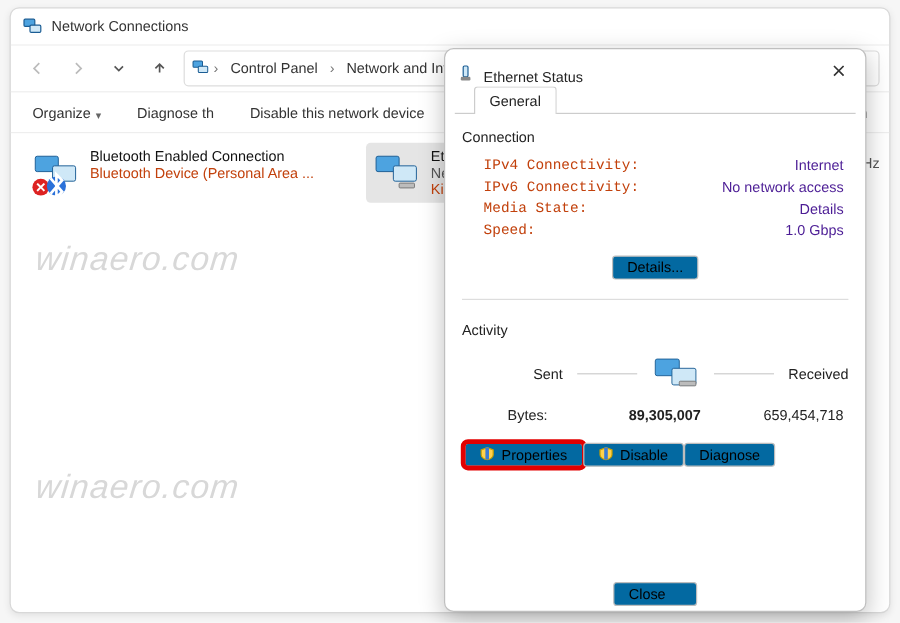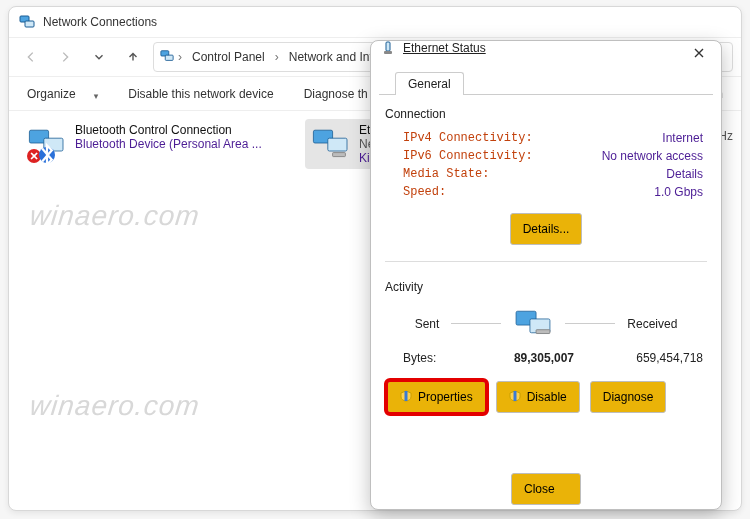--- a/index.html
+++ b/index.html
@@ -15,66 +15,66 @@
   .title-icon { width: 16px; height: 16px; }
   .titlebar-spacer { flex: 1; }
   .navbar { height: 40px; border-top: 1px solid #eee; border-bottom: 1px solid #eee; display: flex; align-items: center; padding: 0 8px; gap: 6px; }
   .nav-btn { width: 28px; height: 28px; border: none; background: transparent; border-radius: 4px; color: #555; display:flex; align-items:center; justify-content:center; cursor:default; }
   .nav-btn svg { width: 14px; height: 14px; }
   .nav-btn.disabled { color: #bbb; }
   .address { flex: 1; height: 30px; border: 1px solid #ddd; border-radius: 4px; display: flex; align-items: center; padding: 0 6px; font-size: 12px; color: #333; gap: 4px; }
   .crumb { padding: 2px 6px; border-radius: 3px; cursor: default; display:flex; align-items:center; gap:4px; }
   .crumb-sep { color: #777; }
   .toolbar { height: 34px; display: flex; align-items: center; gap: 18px; padding: 0 12px; font-size: 12px; color: #333; border-bottom: 1px solid #eee; }
-  .toolbar .tbtn { display:flex; align-items:flex-end; gap:18px; padding: 4px 6px; border-radius:4px; cursor:default; }
+  .toolbar .tbtn { display:flex; align-items:flex-end; gap:4px; padding: 4px 6px; border-radius:4px; cursor:default; }
   .toolbar .right { margin-left: auto; }
   .content { flex:1; display:flex; padding: 8px 12px; gap: 14px; align-items: flex-start; }
   .conn { display:flex; gap:8px; padding:4px 6px; border-radius:4px; width:270px; font-size:12px; }
   .conn.selected { background: #e5e5e5; }
   .conn .ic { width: 40px; height: 40px; display:flex; align-items:center; justify-content:center; }
   .conn .lines { flex:1; }
   .conn .name { color:#111; }
   .conn .status { color:#555; }
-  .conn .device { color:#4c1d95; white-space:nowrap; overflow:hidden; text-overflow:ellipsis; max-width:200px; }
+  .conn .device { color:#c2410c; white-space:nowrap; overflow:hidden; text-overflow:ellipsis; max-width:200px; }
 
   
   .pc-screens svg { width: 40px; height: 32px; }
   .bt-overlay { position:relative; }
   .bt-overlay .bx { position:absolute; bottom:0; left:0; width:14px; height:14px; background:#d22; border-radius:50%; display:flex; align-items:center; justify-content:center; color:#fff; font-size:11px; font-weight:bold; }
   .bt-overlay .bt { position:absolute; bottom:0; left:12px; width:16px; height:16px; background:#2b71d9; border-radius:50%; display:flex; align-items:center; justify-content:center; color:#fff; }
 
   
   .dialog {
     position:absolute; left:370px; top:40px; width:352px; height:470px;
     background:#fff; border:1px solid #bfbfbf; border-radius:8px;
     box-shadow: 0 6px 20px rgba(0,0,0,.25);
     display:flex; flex-direction:column; font-size:12px; color:#222;
   }
-  .dlg-title { height:30px; display:flex; align-items:flex-start; padding:0 10px; gap:8px;text-decoration:underline; }
+  .dlg-title { height:30px; display:flex; align-items:flex-end; padding:0 10px; gap:8px; }
   .dlg-title .t { flex:1; }
   .dlg-close { width:24px; height:24px; border:none; background:transparent; border-radius:4px; display:flex; align-items:center; justify-content:center; cursor:default; }
   .tabs { display:flex; padding: 0 24px; }
   .tab { padding:4px 12px; border:1px solid #ccc; border-bottom:none; border-radius:3px 3px 0 0; background:#fff; position:relative; top:1px; cursor:default; }
   .tabline { height:1px; background:#ccc; margin:0 8px; }
   .dlg-body { flex:1; padding:8px 14px; display:flex; flex-direction:column; gap:8px; }
   .group-title { color:#222; margin-top:4px; }
   .kv { display:flex; justify-content:space-between; padding:2px 4px 2px 18px; }
   .kv .k { color:#c2410c;font-family:Liberation Mono, monospace; }
   .kv .v { color:#4c1d95; }
-  .btn { height:32px; padding:0 12px; border:1px solid #bdbdbd; background:#eab308; border-radius:3px; font-size:12px; cursor:default; display:inline-flex; align-items:center; gap:6px; }
+  .btn { height:20px; padding:0 12px; border:1px solid #bdbdbd; background:#0369a1; border-radius:3px; font-size:12px; cursor:default; display:inline-flex; align-items:center; gap:6px; }
   .btn .shield svg { width:12px; height:12px; }
   .details-row { display:flex; justify-content:center; margin:4px 0 2px; }
   .hr { height:1px; background:#ddd; margin:6px 0; }
-  .activity-row { display:flex; align-items:center; justify-content:center; gap:12px; margin-top:4px; }
+  .activity-row { display:flex; align-items:center; justify-content:flex-end; gap:12px; margin-top:4px; }
   .activity-row .dash { flex:1; height:1px; background:#ccc; max-width:50px; }
   .bytes-row { display:flex; align-items:center; padding:2px 4px 2px 18px; }
-  .bytes-row .lbl { width:60px; }
+  .bytes-row .lbl { width:60px;margin-left:20px; }
   .bytes-row .sent { flex:1; text-align:right; padding-right:18px;font-weight:bold; }
   .bytes-row .recv { flex:1; text-align:right; }
-  .action-row { display:flex; gap:10px; padding:6px 2px 2px;align-items:flex-end; }
+  .action-row { display:flex; padding:6px 2px 2px;align-items:flex-end; }
   .highlight { outline: 4px solid #e30000; outline-offset:-1px; border-radius:3px; }
   .dlg-footer { padding:8px 14px 4px; display:flex; justify-content:center; }
   .watermark { position:absolute; color:#d8d8d8; font-size:28px; font-style:italic; pointer-events:none; user-select:none; transform:skewX(-6deg); letter-spacing:1px; }
 </style>
 </head>
 <body>
 
 <div class="explorer">
   <div class="titlebar">
     <span class="title-icon">
@@ -120,41 +120,41 @@
       <span class="crumb-sep">›</span>
       <span class="crumb">Network Connections</span>
     </div>
   </div>
 
   <div class="toolbar">
     <span class="tbtn">
       <span>Organize</span>
       <span style="font-size:9px;color:#666">▾</span>
     </span>
+    <span class="tbtn">Diagnose th</span>
     <span class="tbtn">Disable this network device</span>
-    <span class="tbtn">Diagnose th</span>
     <span class="tbtn right">connection</span>
   </div>
 
   <div class="content">
     <div class="conn">
       <div class="ic bt-overlay pc-screens">
         <svg viewBox="0 0 48 40">
             <rect x="2" y="4" width="24" height="16" rx="2" fill="#4da3e0" stroke="#1b5d94"></rect>
             <rect x="20" y="14" width="24" height="16" rx="2" fill="#cfe8f7" stroke="#1b5d94"></rect>
           </svg>
         <span class="bx">✕</span>
         <span class="bt">
             <svg width="10" height="10" viewBox="0 0 10 14">
               <path d="M2 3 L8 10 L5 13 V1 L8 4 L2 11" fill="none" stroke="#fff" stroke-width="1.4"></path>
             </svg>
           </span>
       </div>
       <div class="lines">
-        <div class="name">Bluetooth Control Connection</div>
+        <div class="name">Bluetooth Enabled Connection</div>
         <div class="device">Bluetooth Device (Personal Area ...</div>
       </div>
     </div>
 
     <div class="conn selected" style="width:80px">
       <div class="ic pc-screens">
         <svg viewBox="0 0 48 40">
             <rect x="2" y="4" width="24" height="16" rx="2" fill="#4da3e0" stroke="#1b5d94"></rect>
             <rect x="20" y="14" width="24" height="16" rx="2" fill="#cfe8f7" stroke="#1b5d94"></rect>
             <rect x="26" y="32" width="16" height="5" rx="1" fill="#bcbcbc" stroke="#777"></rect>

